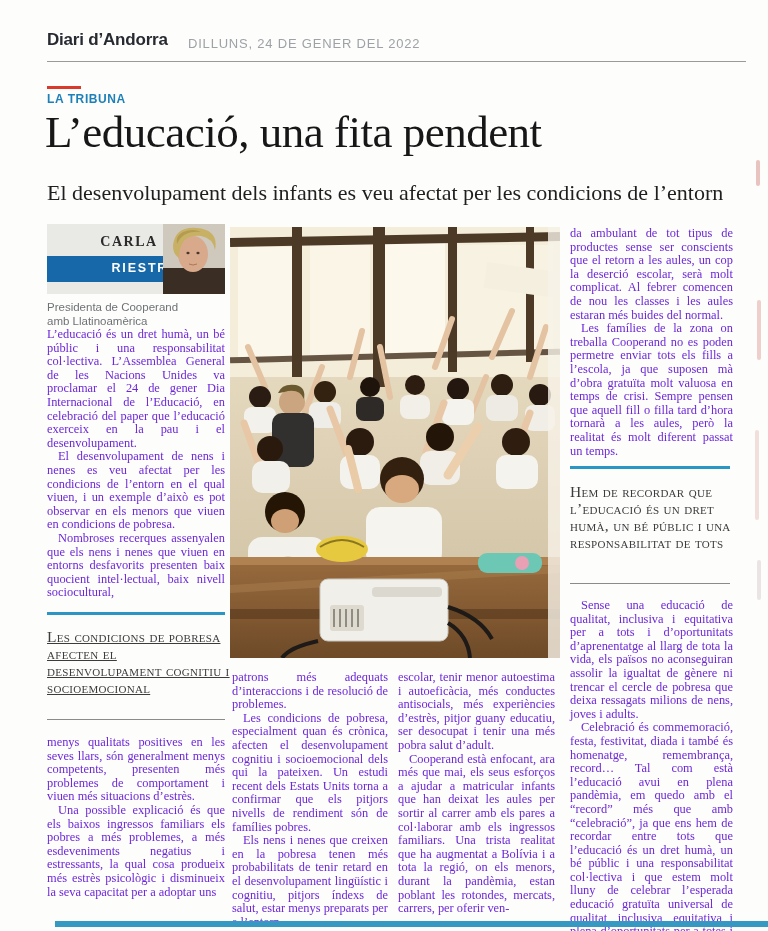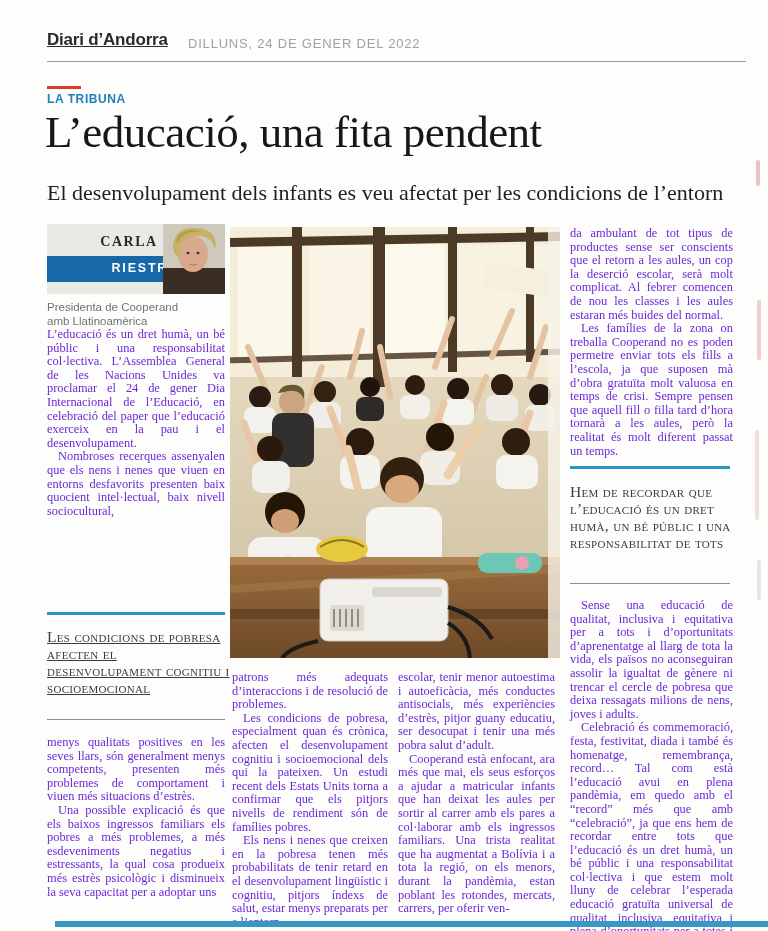--- a/index.html
+++ b/index.html
@@ -2,21 +2,21 @@
 <html><head>
 <meta charset="utf-8">
 <style>
   html,body{margin:0;padding:0;}
   body{width:768px;height:931px;position:relative;background:#fdfdfc;overflow:hidden;
        font-family:"Liberation Serif",serif;-webkit-font-smoothing:antialiased;}
   .abs{position:absolute;}
 
   
   .masthead-title{left:47px;top:30px;font-family:"Liberation Sans",sans-serif;
-      font-weight:bold;font-size:17px;color:#272b31;letter-spacing:-0.2px;text-decoration:underline;}
+      font-weight:bold;font-size:17px;color:#272b31;letter-spacing:-0.2px;}
   .masthead-date{left:188px;top:36px;font-family:"Liberation Sans",sans-serif;
       font-size:13px;color:#9ea2a6;letter-spacing:0.8px;}
   .masthead-rule{left:47px;top:61px;width:699px;height:1px;background:#9a9a9a;}
 
   
   .kicker-tick{left:47px;top:86px;width:34px;height:3px;background:#d93a2c;}
   .kicker{left:47px;top:92px;font-family:"Liberation Sans",sans-serif;font-weight:bold;
       font-size:12px;color:#1e80b8;letter-spacing:0.6px;}
   .headline{left:45px;top:106px;width:680px;font-size:45px;color:#171717;
       letter-spacing:-0.5px;font-weight:normal;}
@@ -213,20 +213,21 @@
   </g>
   <rect x="142" y="360" width="70" height="10" rx="4" fill="#dbd8cf"></rect>
   <path d="M218 380 Q250 390 262 412 M218 396 Q238 408 240 431" stroke="#1d1a17" stroke-width="4" fill="none"></path>
   <path d="M88 414 Q60 420 52 431" stroke="#1d1a17" stroke-width="4" fill="none"></path>
 
   <rect x="318" y="0" width="12" height="431" fill="#f7f3e8" opacity="0.8"></rect>
 </svg>
 
 <div class="abs col col1">
   <p class="noindent">L’educació és un dret humà, un bé públic i una responsabilitat col·lectiva. L’Assemblea General de les Nacions Unides va proclamar el 24 de gener Dia Internacional de l’Educació, en celebració del paper que l’educació exerceix en la pau i el desenvolupament.</p>
+  <p>El desenvolupament de nens i nenes es veu afectat per les condicions de l’entorn en el qual viuen, i un exemple d’això es pot observar en els menors que viuen en condicions de pobresa.</p>
   <p>Nombroses recerques assenyalen que els nens i nenes que viuen en entorns desfavorits presenten baix quocient intel·lectual, baix nivell sociocultural,</p>
 </div>
 
 <div class="abs pq-rule-blue pq1-rule"></div>
 <div class="abs pullquote pq1">Les condicions de pobresa afecten el desenvolupament cognitiu i socioemocional</div>
 <div class="abs pq-rule-thin pq1-end"></div>
 
 <div class="abs col col1b">
   <p class="noindent">menys qualitats positives en les seves llars, són generalment menys competents, presenten més problemes de comportament i viuen més situacions d’estrès.</p>
   <p>Una possible explicació és que els baixos ingressos familiars els pobres a més problemes, a més esdeveniments negatius i estressants, la qual cosa produeix més estrès psicològic i disminueix la seva capacitat per a adoptar uns</p>

